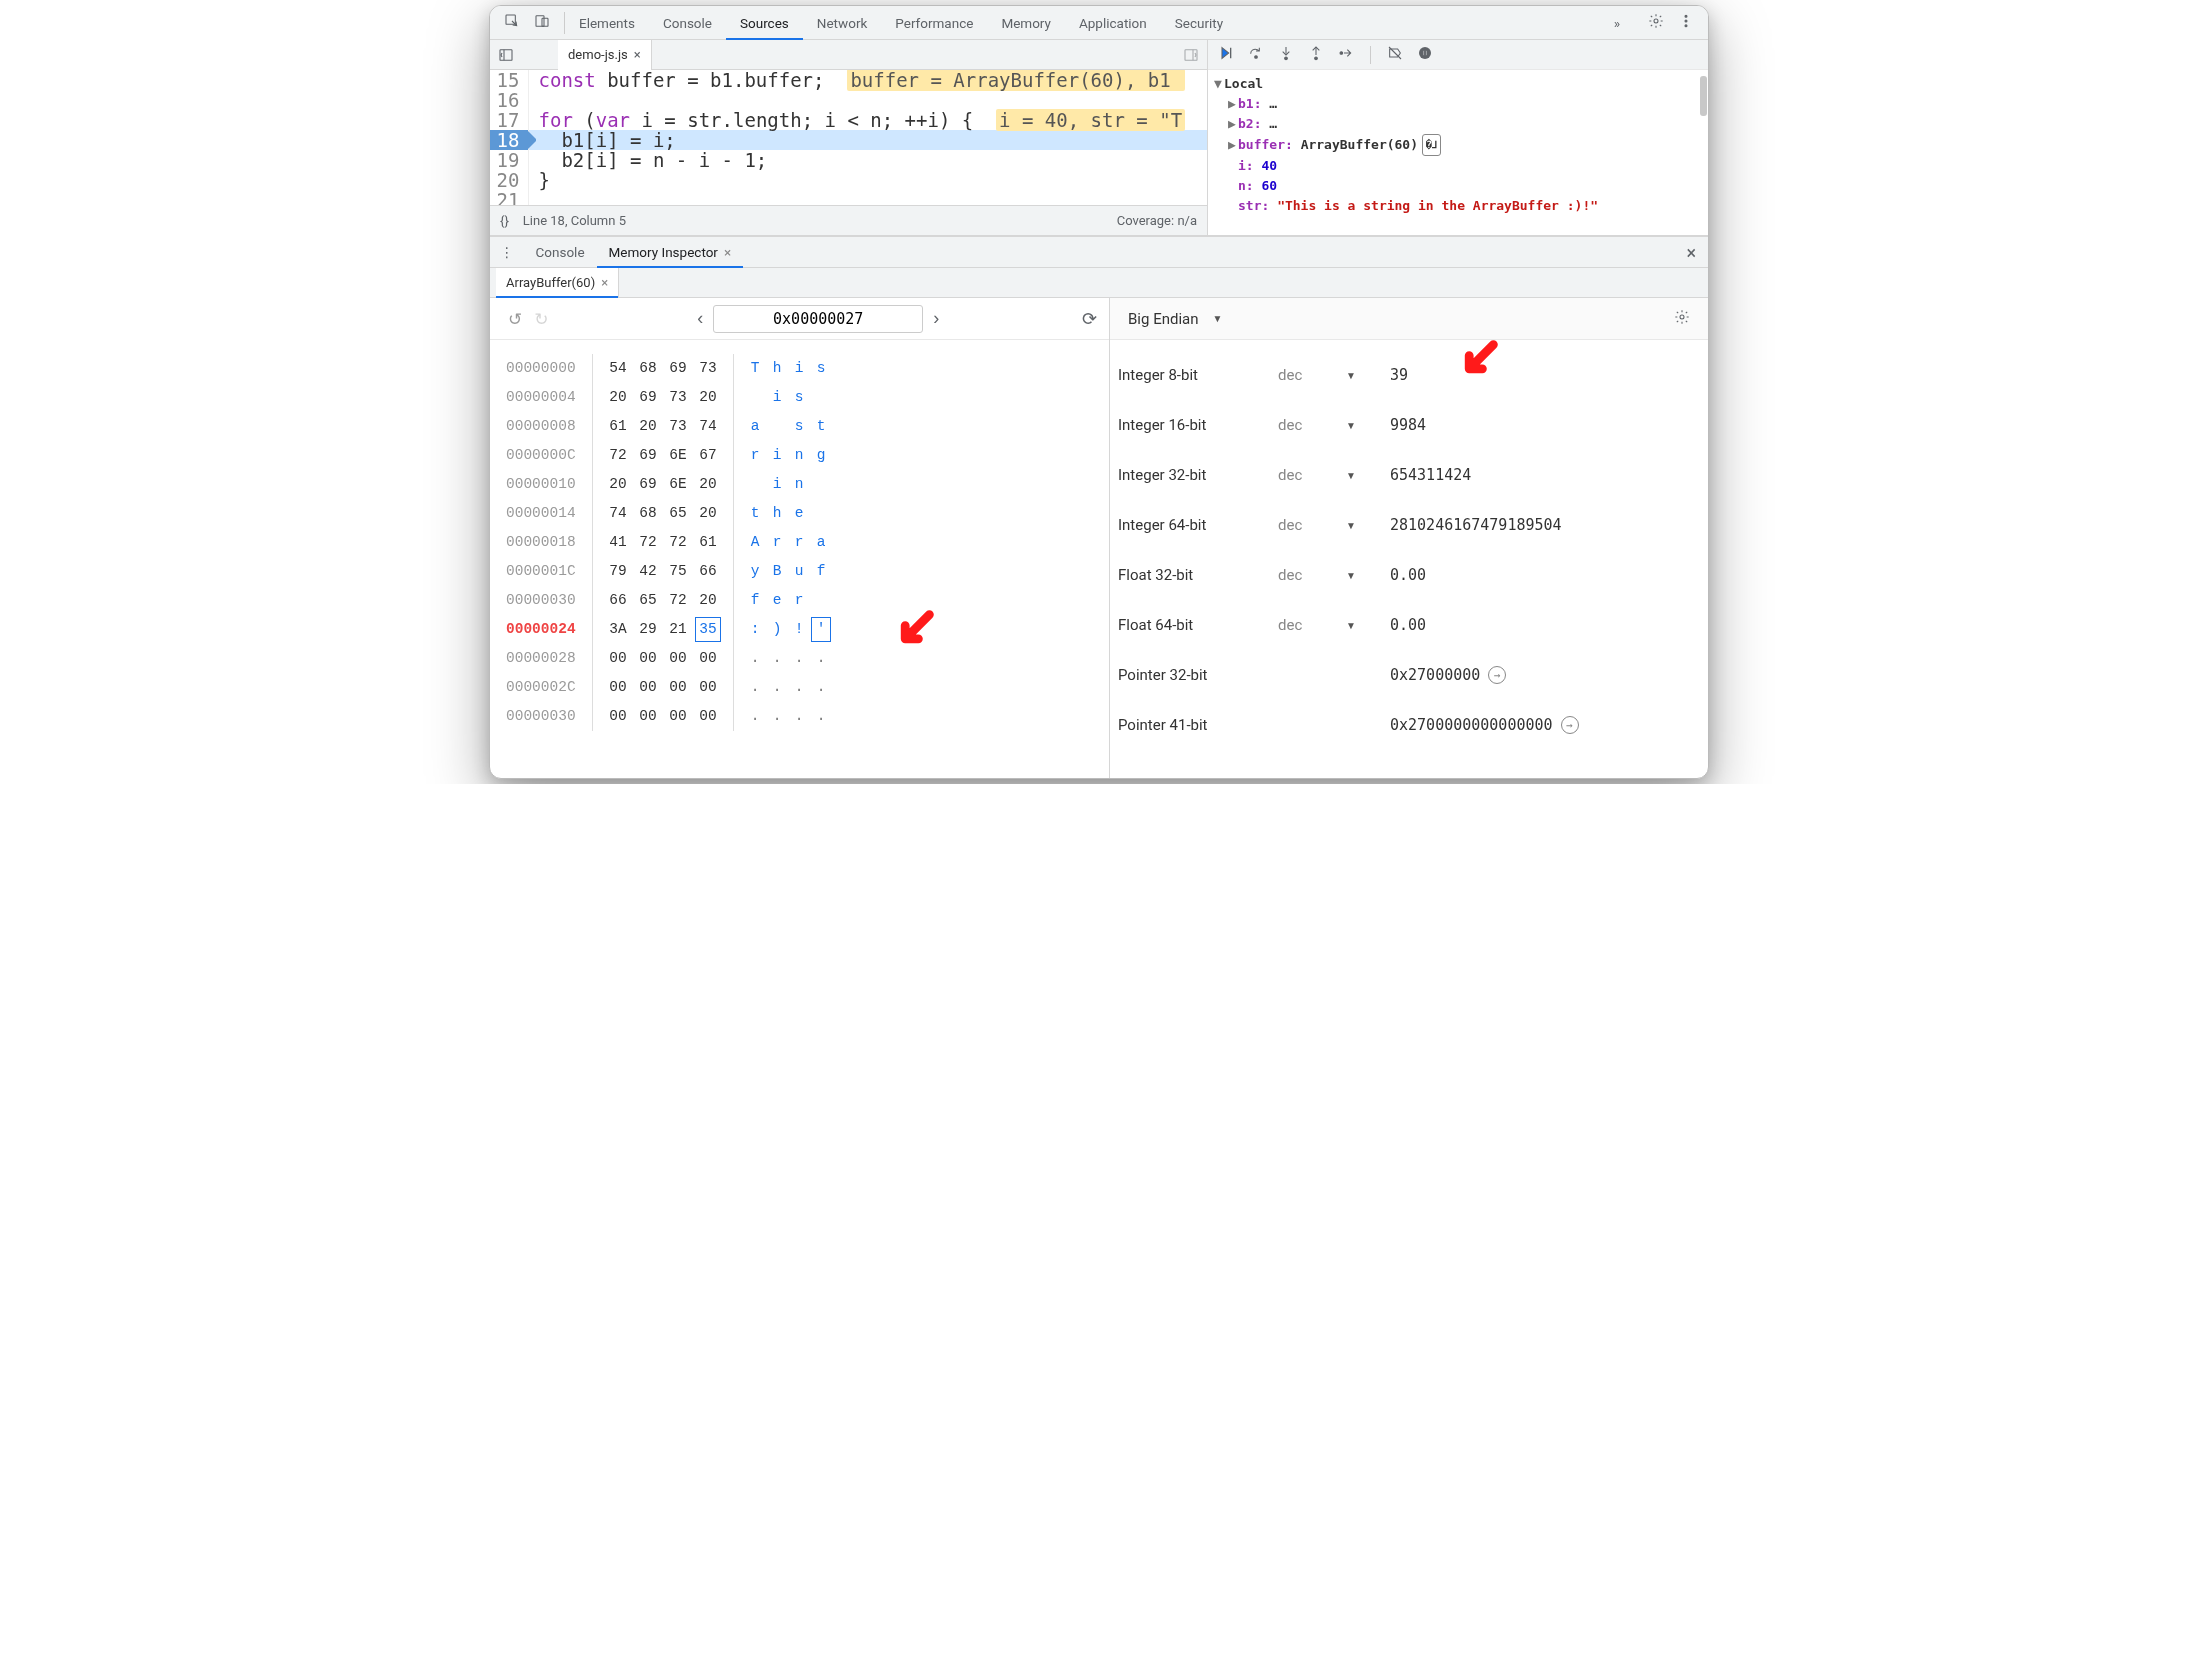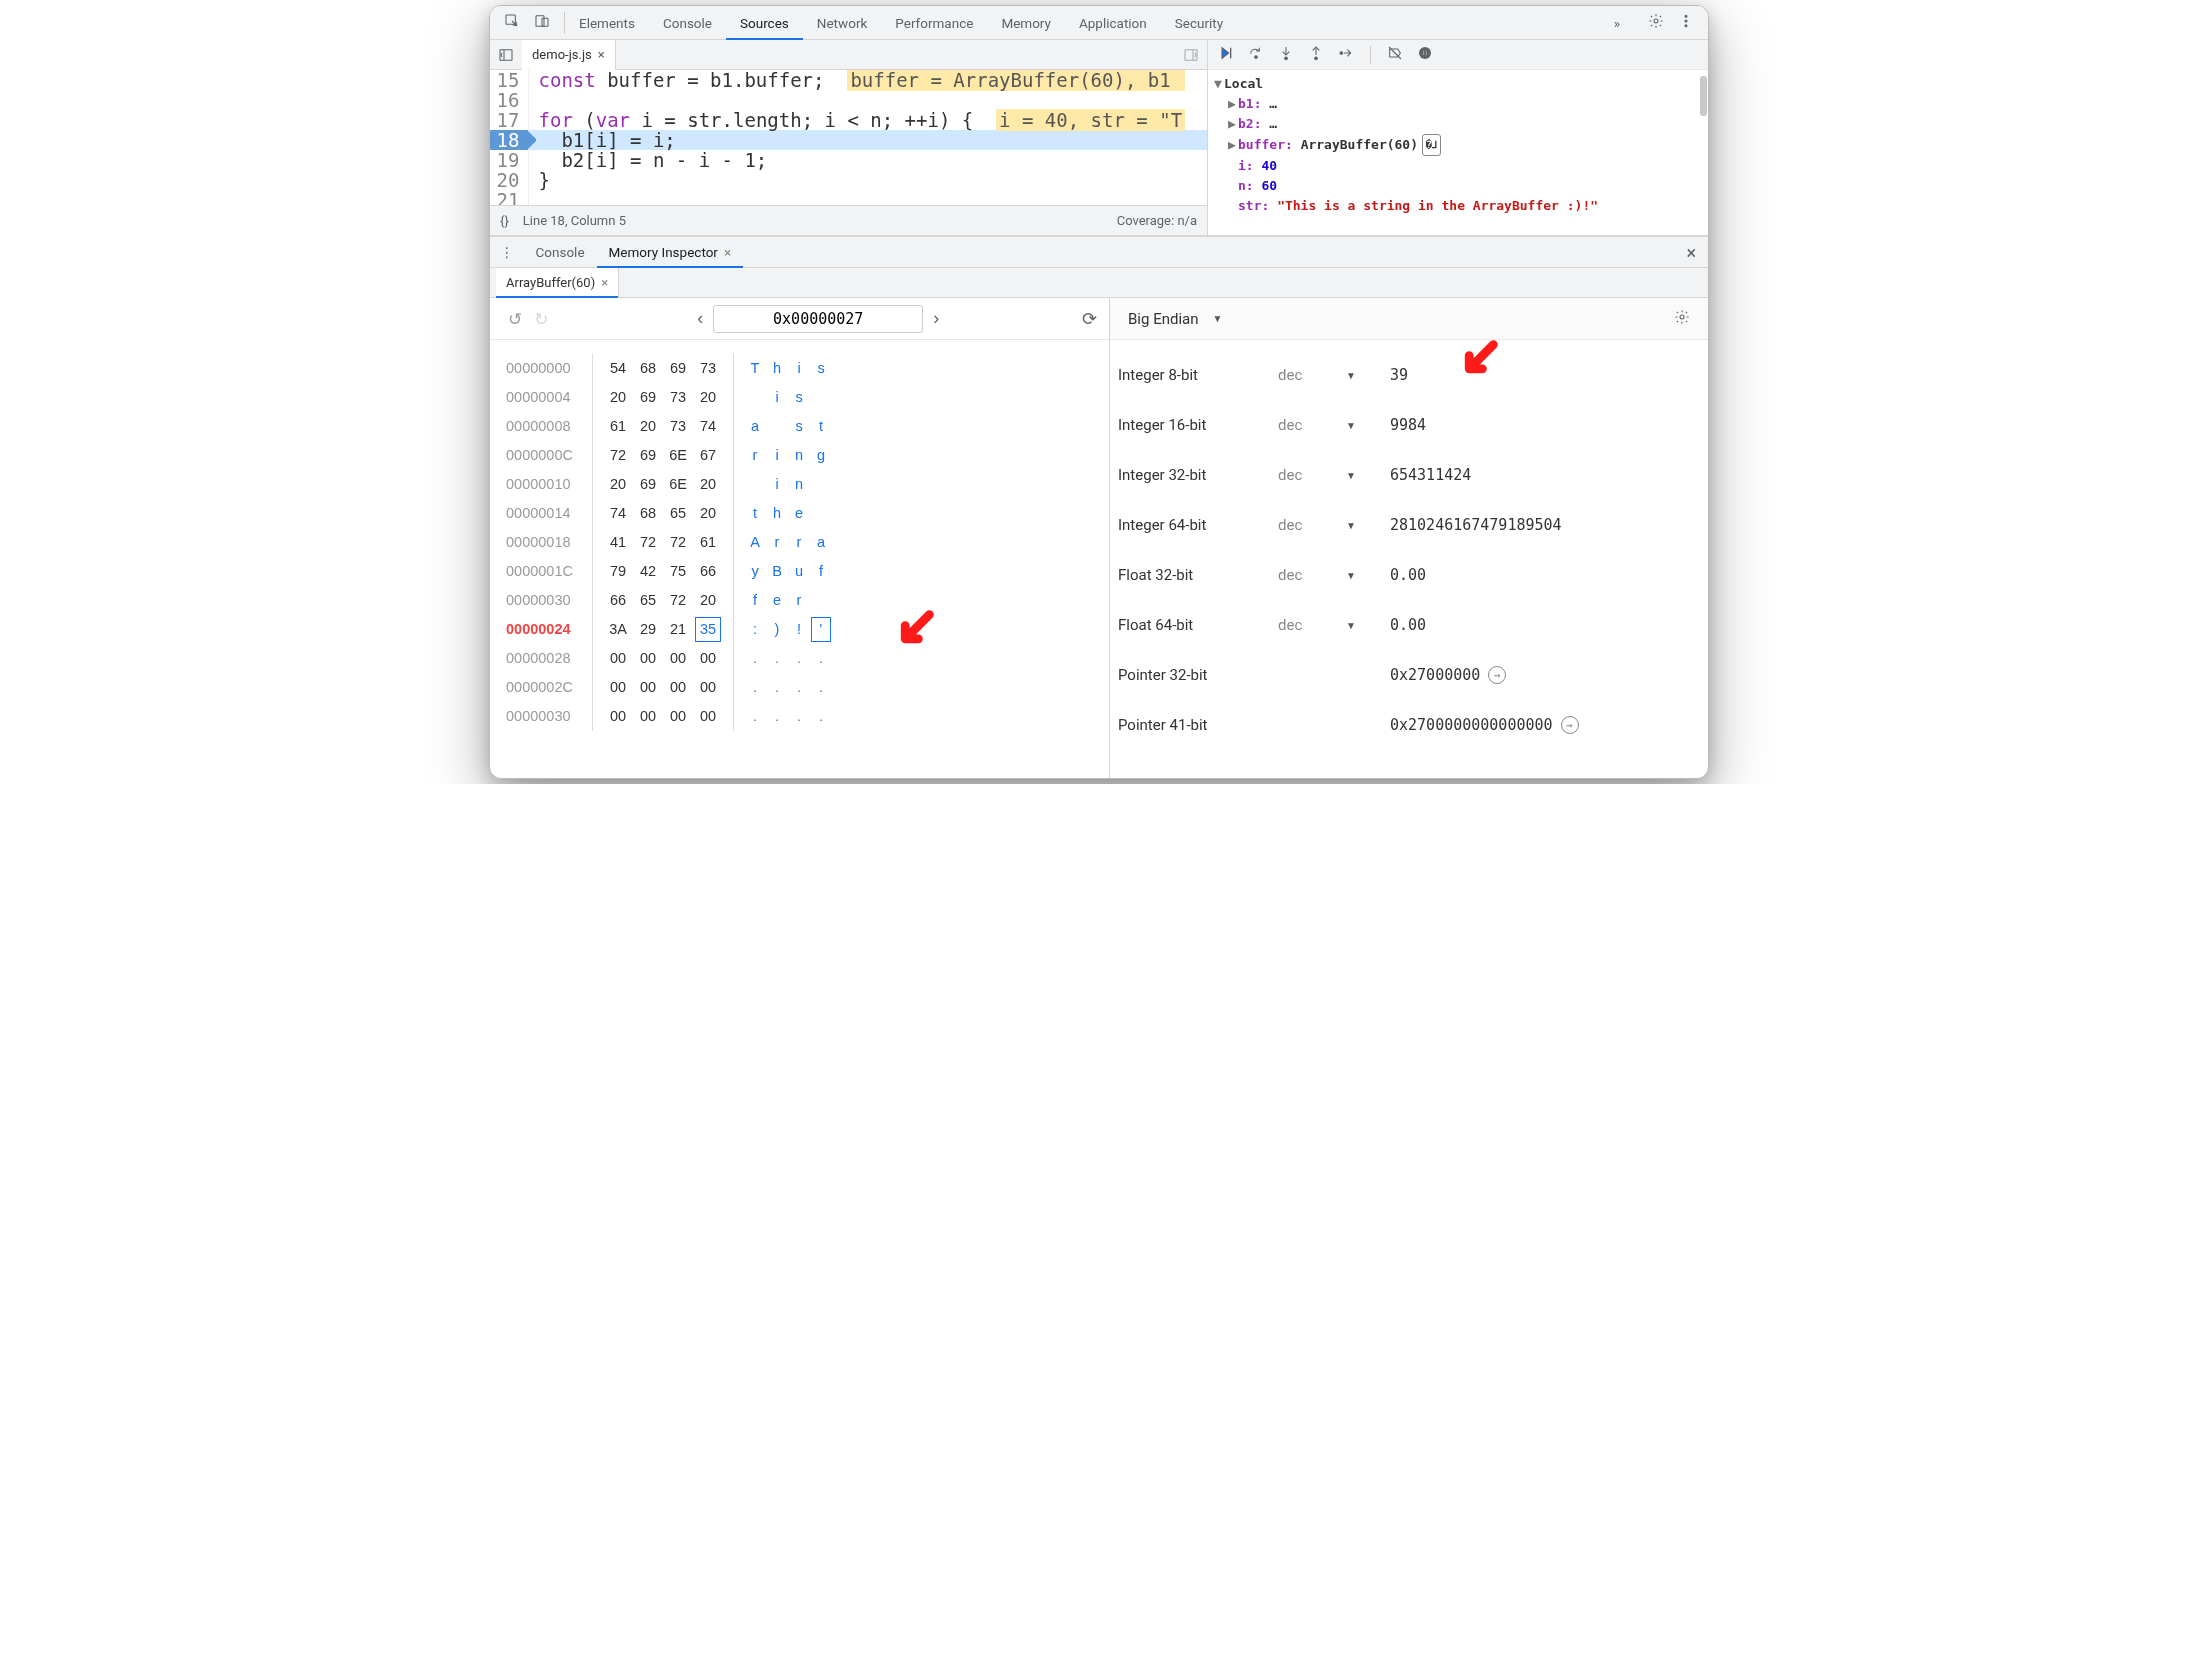--- a/index.html
+++ b/index.html
@@ -71,20 +71,21 @@
 .editor-tabbar {
   display:flex; align-items:center; height:30px; border-bottom:1px solid var(--border);
   background:#f1f3f4;
 }
 .icon-btn { background:none; border:none; padding:0 8px; color:#5f6368; cursor:pointer; font-size:16px; display:flex; align-items:center;}
 .file-tab {
   display:flex; align-items:center; gap:6px;
   padding:0 10px; height:30px; background:#fff;
   border-right:1px solid var(--border);
   font-size:13px;
+  margin-left:36px;
 }
 .file-tab .x { color:#5f6368; cursor:pointer;}
 .spacer { flex:1; }
 
 .code-area {
   font-family: Menlo, Consolas, monospace;
   font-size:19px; line-height:18px;
   overflow:hidden; position:relative;
   height: 135px;
 }
@@ -175,21 +176,21 @@
 .mem-nav .hist { color:#999; padding:0 6px; font-size:17px;}
 .mem-nav .navbtn { background:none; border:none; font-size:18px; color:#5f6368; padding:0 10px; cursor:pointer;}
 .mem-nav input.addr {
   width:210px; height:28px; text-align:center;
   border:1px solid #ccc; border-radius:3px;
   font-family: Menlo, monospace; font-size:15px;
 }
 
 .hex-grid {
   padding:14px 16px 30px 16px;
-  font-family: Liberation Sans, sans-serif; font-size:14.5px; line-height:29px;
+  font-family: Liberation Mono, monospace; font-size:14.5px; line-height:29px;
   white-space:nowrap; position:relative;
 }
 .hex-row { display:flex; }
 .addr-col { width:86px; color:#9a9a9a; }
 .addr-col.strong { color:#ef4444; font-weight:600;}
 .byte-col { display:flex; border-left:1px solid #ddd; padding:0 10px; gap:0; }
 .byte { width:30px; text-align:center; color:#333;}
 .byte.sel { color:var(--blue); position:relative;}
 .byte.sel::after{
   content:""; position:absolute; left:2px; right:2px; top:2px; bottom:2px;

